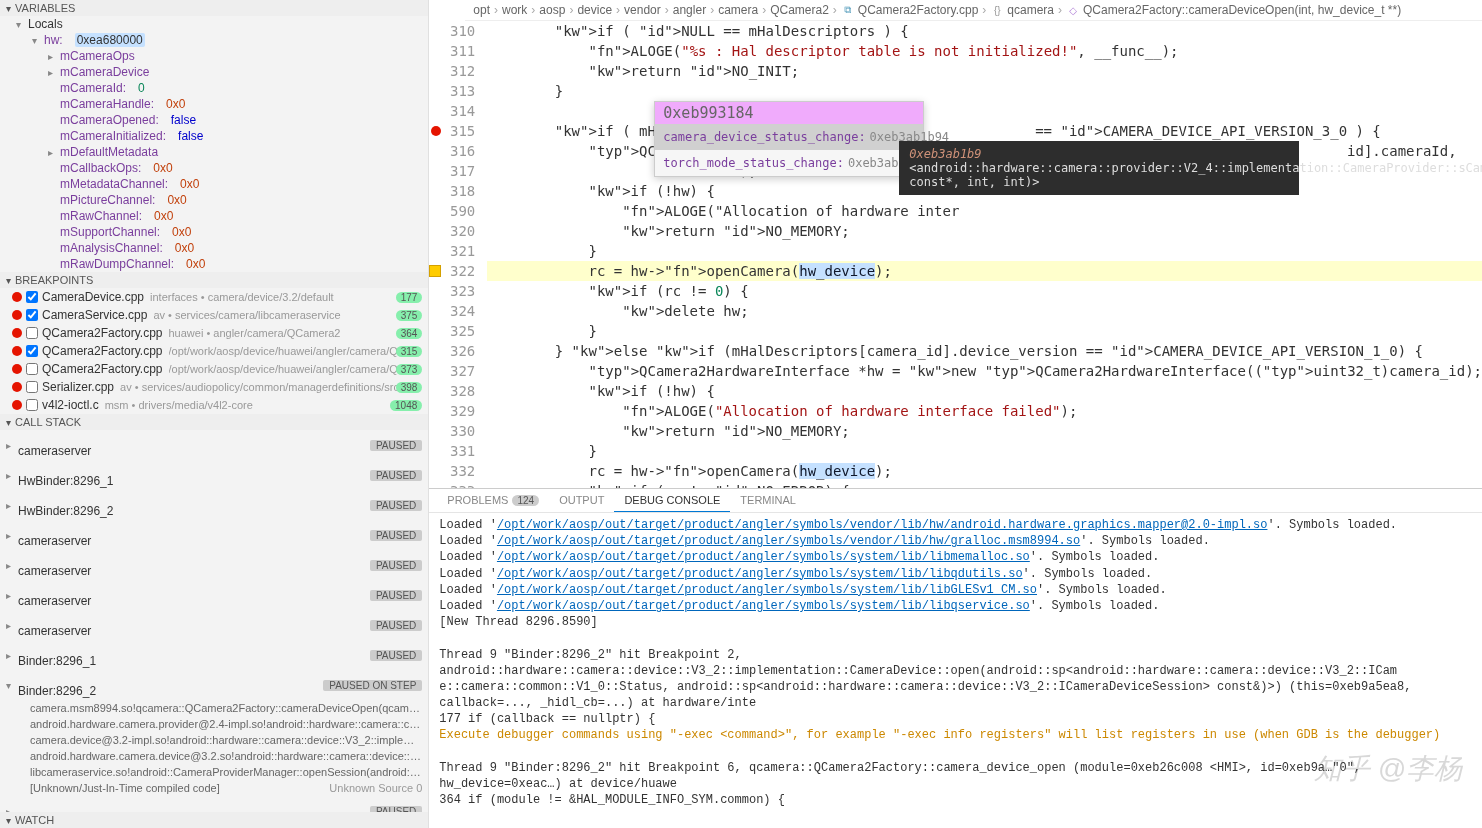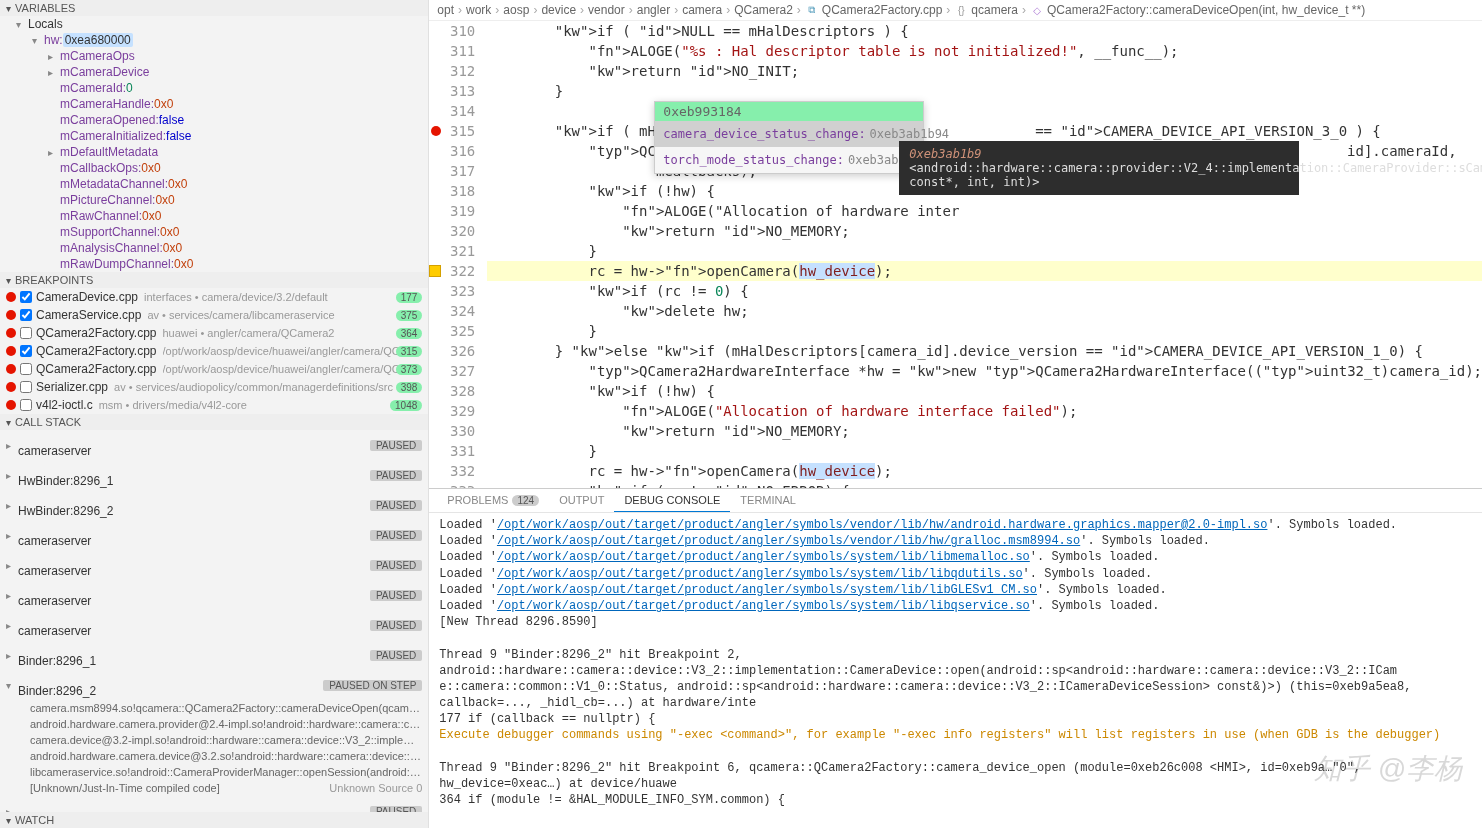--- a/index.html
+++ b/index.html
@@ -8,53 +8,53 @@
 .sidebar { width: 450px; background: #f3f3f3; display: flex; flex-direction: column; overflow: hidden; border-right: 1px solid #e0e0e0; }
 .section-header { display: flex; align-items: center; padding: 2px 6px; background: #eee; font-size: 11px; color: #555; cursor: pointer; text-transform: uppercase; }
 .section-header .chev { margin-right: 4px; font-size: 10px; }
 .section-body { overflow-y: auto; flex-shrink: 1; }
 .var-row, .bp-row, .cs-row { display: flex; align-items: center; padding: 1px 4px; font-size: 12px; white-space: nowrap; }
 .var-row { padding-left: 16px; }
 .var-row.l2 { padding-left: 32px; }
 .var-row.l3 { padding-left: 48px; }
 .chev2 { display: inline-block; width: 12px; color: #888; font-size: 10px; }
 .var-name { color: #7a3e9d; }
-.var-val { color: #888; margin-left: 0; }
+.var-val { color: #888; margin-left: 12px; }
 .var-val.hex { color: #c2410c; }
 .var-val.bool { color: #0000cc; }
 .var-val.hl { background: #c5e1ff; color: #333; padding: 0 2px; border-radius: 2px; }
-.bp-row { padding: 2px 6px; position: relative; }
+.bp-row { padding: 2px 6px; position: relative; margin-left: 6px; }
 .bp-dot { width: 10px; height: 10px; background: #e51400; border-radius: 50%; margin-right: 4px; }
 .bp-chk { width: 12px; height: 12px; margin-right: 4px; }
 .bp-file { color: #333; }
 .bp-path { color: #999; font-size: 11px; margin-left: 6px; overflow: hidden; text-overflow: ellipsis; flex: 1; }
 .bp-badge { position: absolute; right: 6px; background: #86efac; color: #555; font-size: 10px; padding: 0 5px; border-radius: 8px; }
 .cs-row { justify-content: space-between; padding: 2px 6px; }
 .cs-name { color: #333; margin-top: 12px; }
 .cs-badge { background: #ccc; color: #555; font-size: 10px; padding: 0 6px; border-radius: 2px; }
 .cs-frame { padding: 2px 6px 2px 30px; font-size: 11px; color: #666; white-space: nowrap; overflow: hidden; text-overflow: ellipsis; }
 .cs-frame-src { float: right; color: #999; margin-left: 8px; }
 .main { flex: 1; display: flex; flex-direction: column; }
-.breadcrumb { display: flex; align-items: center; padding: 3px 8px; font-size: 12px; color: #666; background: #fff; border-bottom: 1px solid #eee; }
+.breadcrumb { display: flex; align-items: center; padding: 3px 8px; font-size: 12px; color: #666; background: #fff; border-bottom: 1px solid #eee; margin-left: 36px; }
 .breadcrumb span { display: flex; align-items: center; }
 .breadcrumb .sep { color: #aaa; margin: 0 4px; }
 .bc-icon { width: 14px; height: 14px; margin-right: 3px; display: inline-flex; align-items: center; justify-content: center; font-size: 10px; }
 .editor { flex: 1; display: flex; font-family: 'Consolas', 'Monaco', monospace; font-size: 14px; overflow: hidden; position: relative; }
 .gutter { width: 58px; text-align: right; color: #999; padding-right: 12px; background: #fff; user-select: none; position: relative; }
 .gutter .ln { height: 20px; line-height: 20px; position: relative; }
 .gutter .bpdot { position: absolute; left: 2px; top: 5px; width: 10px; height: 10px; background: #e51400; border-radius: 50%; }
 .gutter .curarrow { position: absolute; left: 0; top: 4px; width: 12px; height: 12px; background: #ffcc00; border: 1px solid #d4a000; }
 .code { flex: 1; background: #fff; }
 .code .cl { height: 20px; line-height: 20px; white-space: pre; }
 .code .cl.cur { background: #ffffcc; }
 .str { color: #a31515; }
 .num { color: #098658; }
-.id { color: #7f1d1d; }
+.id { color: #0f172a; }
 .hover-popup { position: absolute; background: #f6f6f6; border: 1px solid #ccc; box-shadow: 0 2px 8px rgba(0,0,0,0.2); font-family: Consolas, monospace; font-size: 12px; z-index: 10; }
-.hover-popup .hdr { background: #86efac; padding: 2px 8px; color: #666; font-size: 13px; }
+.hover-popup .hdr { background: #f0abfc; padding: 2px 8px; color: #666; font-size: 15px; }
 .hover-popup .row { padding: 6px 8px; display: flex; }
 .hover-popup .row.hl { background: #d0d0d0; }
 .hover-popup .k { color: #7a3e9d; }
 .hover-popup .v { color: #888; margin-left: 4px; }
 .hover-detail { position: absolute; background: #2d2d2d; color: #ddd; padding: 6px 10px; font-family: Consolas, monospace; font-size: 12px; max-width: 400px; z-index: 11; }
 .hover-detail .addr { color: #ce9178; font-style: italic; }
 .panel { height: 340px; border-top: 1px solid #ccc; display: flex; flex-direction: column; }
 .panel-tabs { display: flex; border-bottom: 1px solid #e5e5e5; padding: 0 8px; font-size: 11px; }
 .panel-tab { padding: 5px 10px; color: #888; cursor: pointer; text-transform: uppercase; }
 .panel-tab.active { color: #333; border-bottom: 1px solid #0078d4; }
@@ -373,21 +373,21 @@
       <div class="gutter" id="gutter">
           <div class="ln">310</div>
           <div class="ln">311</div>
           <div class="ln">312</div>
           <div class="ln">313</div>
           <div class="ln">314</div>
           <div class="ln"><span class="bpdot"></span>315</div>
           <div class="ln">316</div>
           <div class="ln">317</div>
           <div class="ln">318</div>
-          <div class="ln">319</div>
+          <div class="ln">590</div>
           <div class="ln">320</div>
           <div class="ln">321</div>
           <div class="ln"><span class="curarrow"></span>322</div>
           <div class="ln">323</div>
           <div class="ln">324</div>
           <div class="ln">325</div>
           <div class="ln">326</div>
           <div class="ln">327</div>
           <div class="ln">328</div>
           <div class="ln">329</div>

